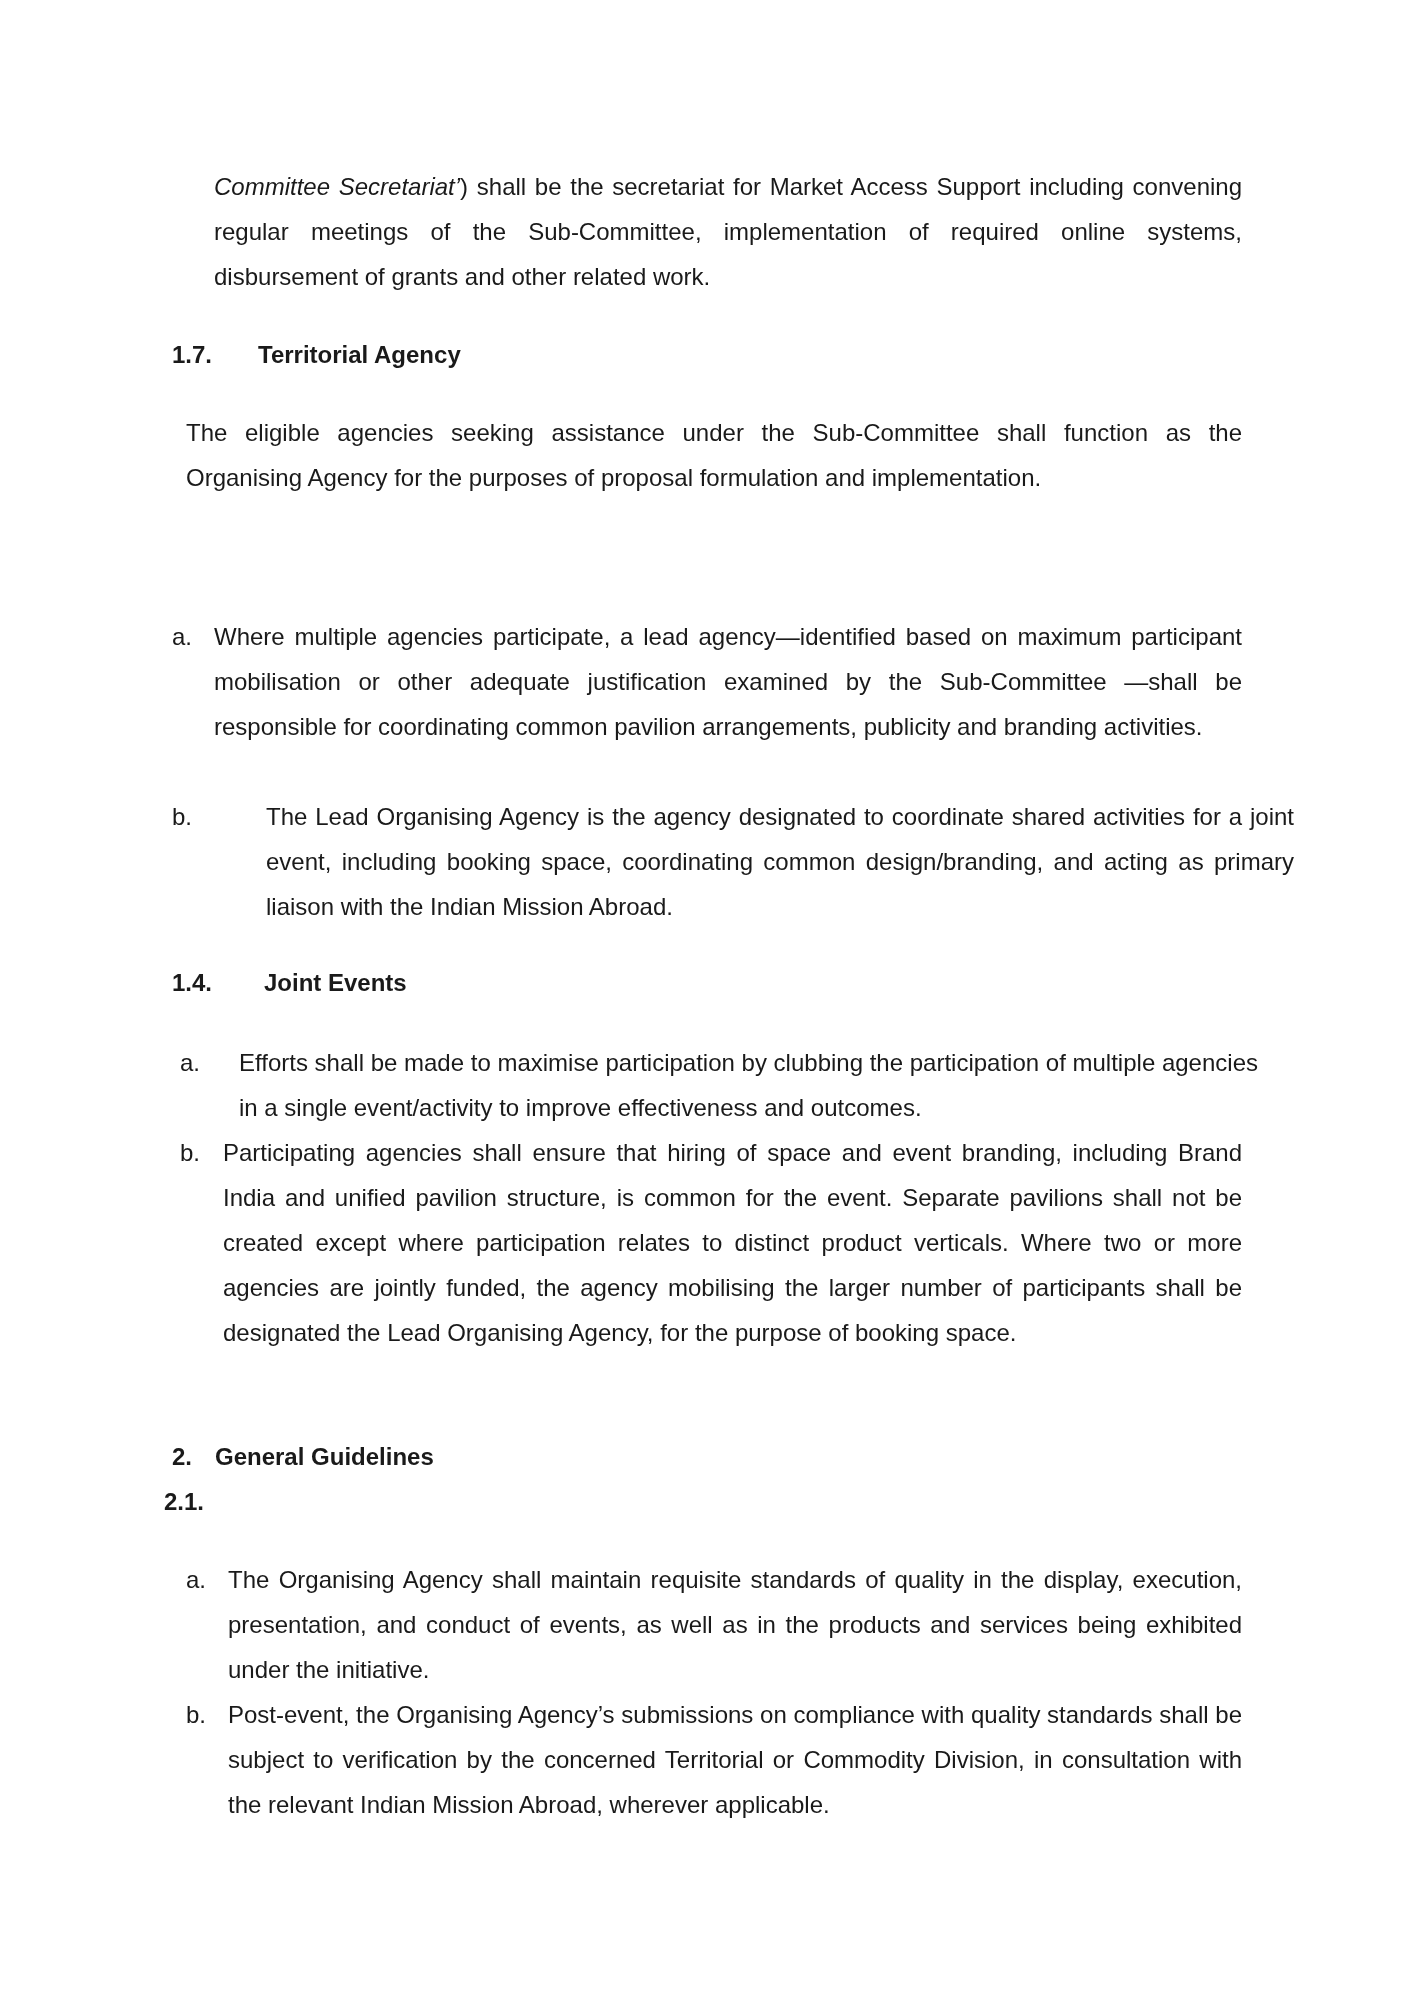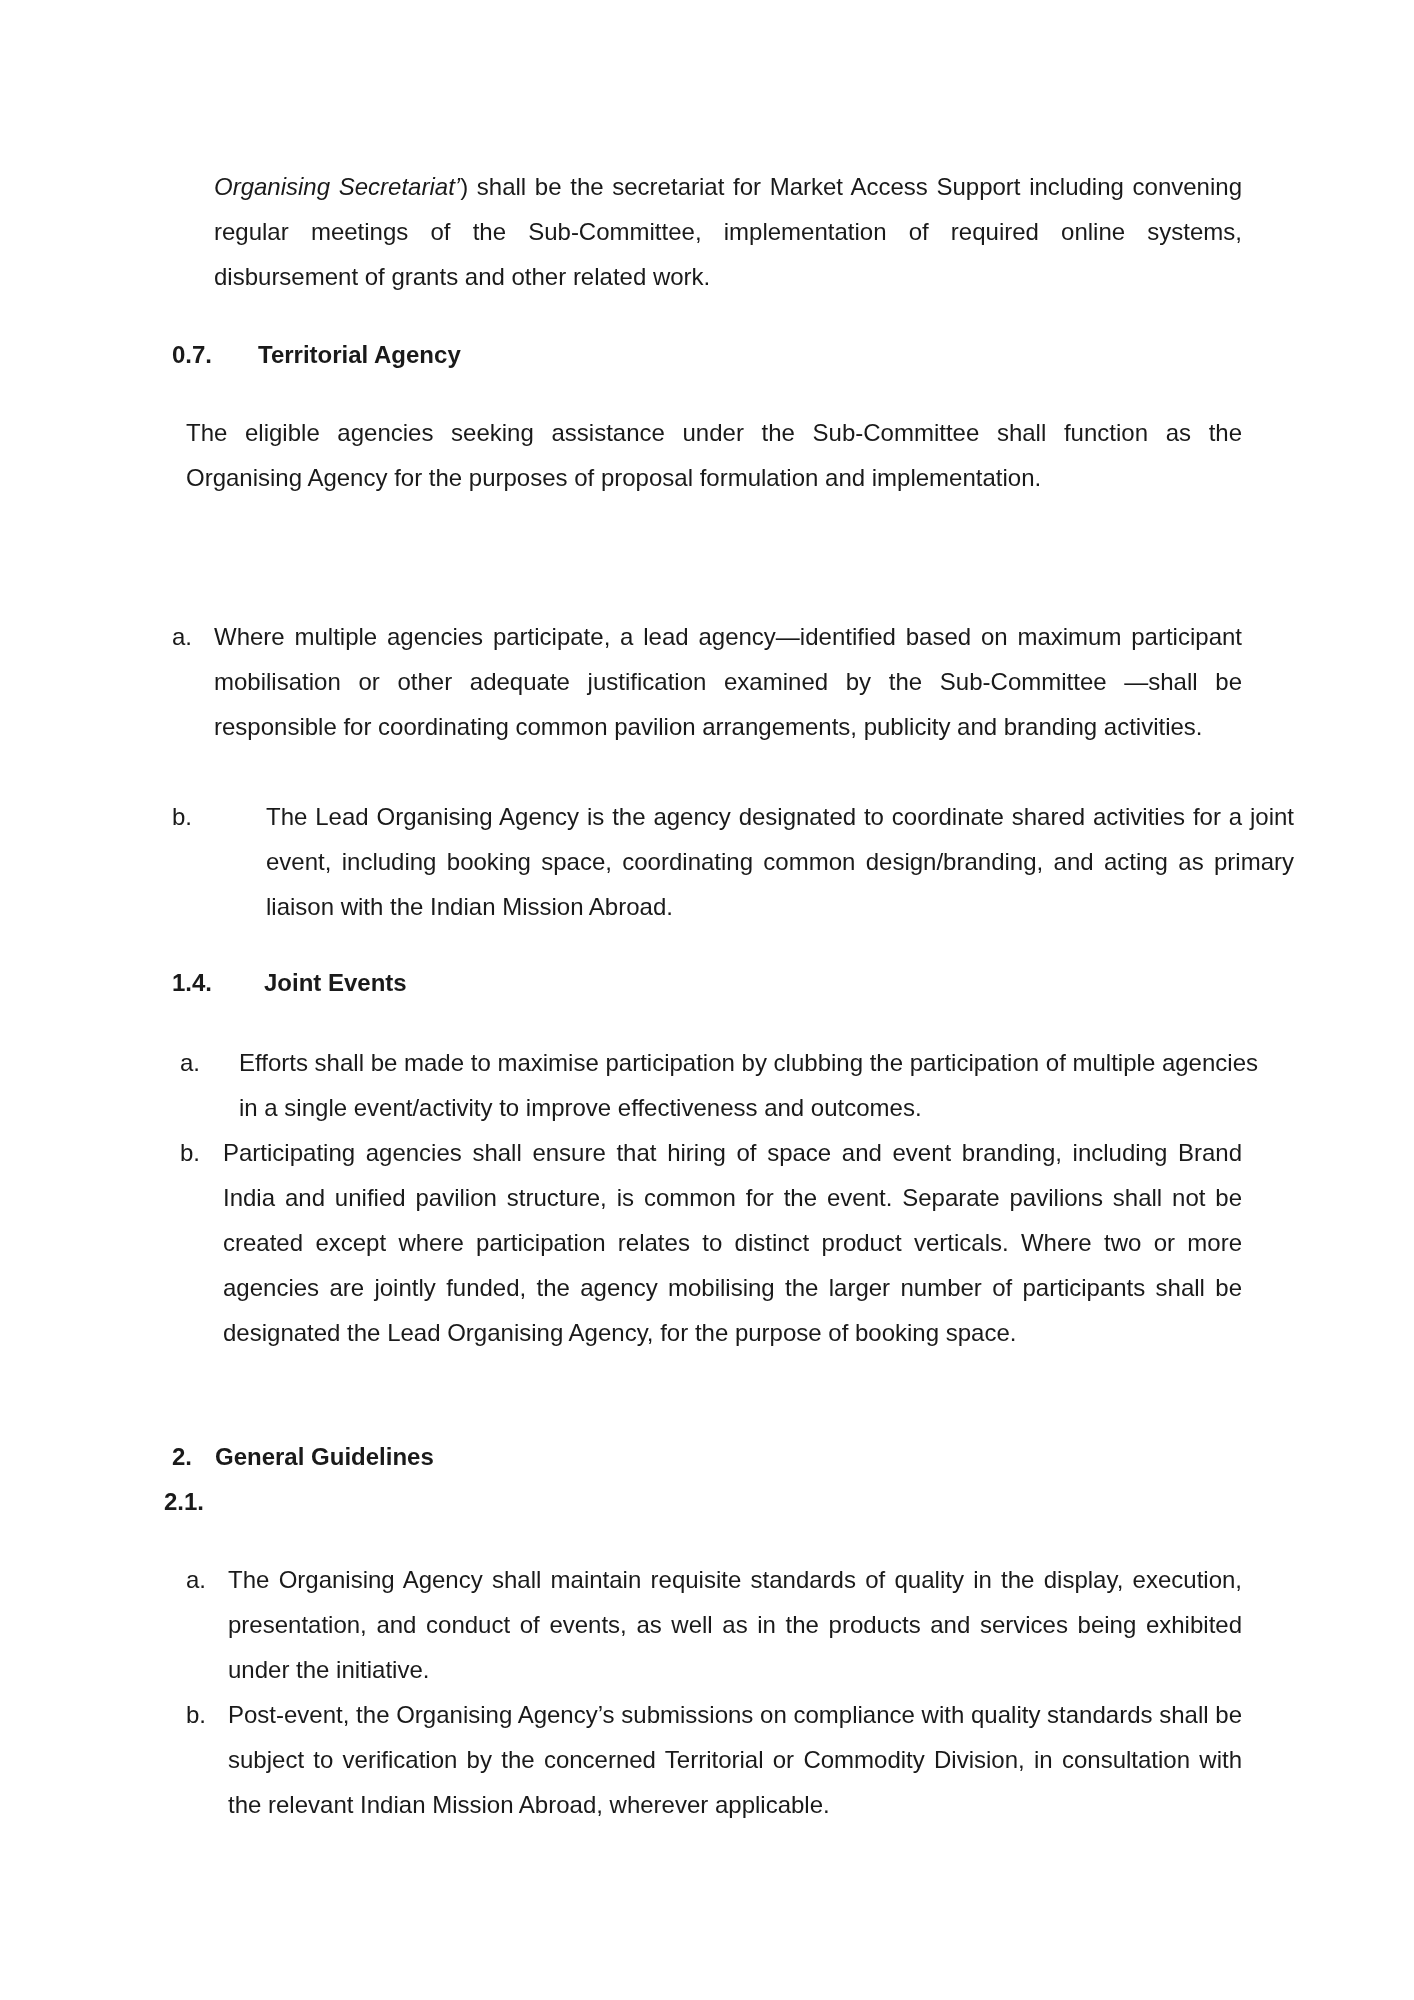--- a/index.html
+++ b/index.html
@@ -15,24 +15,24 @@
   .li .marker { position: absolute; top: 0; }
   .li .txt { position: absolute; top: 0; text-align: justify; text-align-last: left; }
   em { font-style: italic; }
   .u { text-underline-offset: 3px; }
 </style>
 </head>
 <body>
 
 <div class="page">
 
-  <p class="blk just" style="left:214px; top:164px; width:1028px;"><em>Organising Secretariat’</em><span>) shall be the secretariat for Market Access Support including convening regular meetings of the Sub-Committee, implementation of required online systems, disbursement of grants and other related work.</span></p>
+  <p class="blk just" style="left:214px; top:164px; width:1028px;"><em>Committee Secretariat’</em><span>) shall be the secretariat for Market Access Support including convening regular meetings of the Sub-Committee, implementation of required online systems, disbursement of grants and other related work.</span></p>
 
   <div class="h" style="left:172px; top:332px; width:1070px; height:45px;">
-    <span class="num">0.7.</span>
+    <span class="num">1.7.</span>
     <span class="title" style="left:86px;">Territorial Agency</span>
   </div>
   <p class="blk just" style="left:186px; top:410px; width:1056px;">The eligible agencies seeking assistance under the Sub-Committee shall function as the Organising Agency for the purposes of proposal formulation and implementation.</p>
 
   <div class="li" style="left:172px; top:614px; width:1070px; height:180px;">
     <span class="marker" style="left:0;">a.</span>
     <span class="txt" style="left:42px; width:1028px;">Where multiple agencies participate, a lead agency—identified based on maximum participant mobilisation or other adequate justification examined by the Sub-Committee —shall be responsible for coordinating common pavilion arrangements, publicity and branding activities.</span>
   </div>
   <div class="li" style="left:172px; top:794px; width:1070px; height:135px;">
     <span class="marker" style="left:0;">b.</span>

